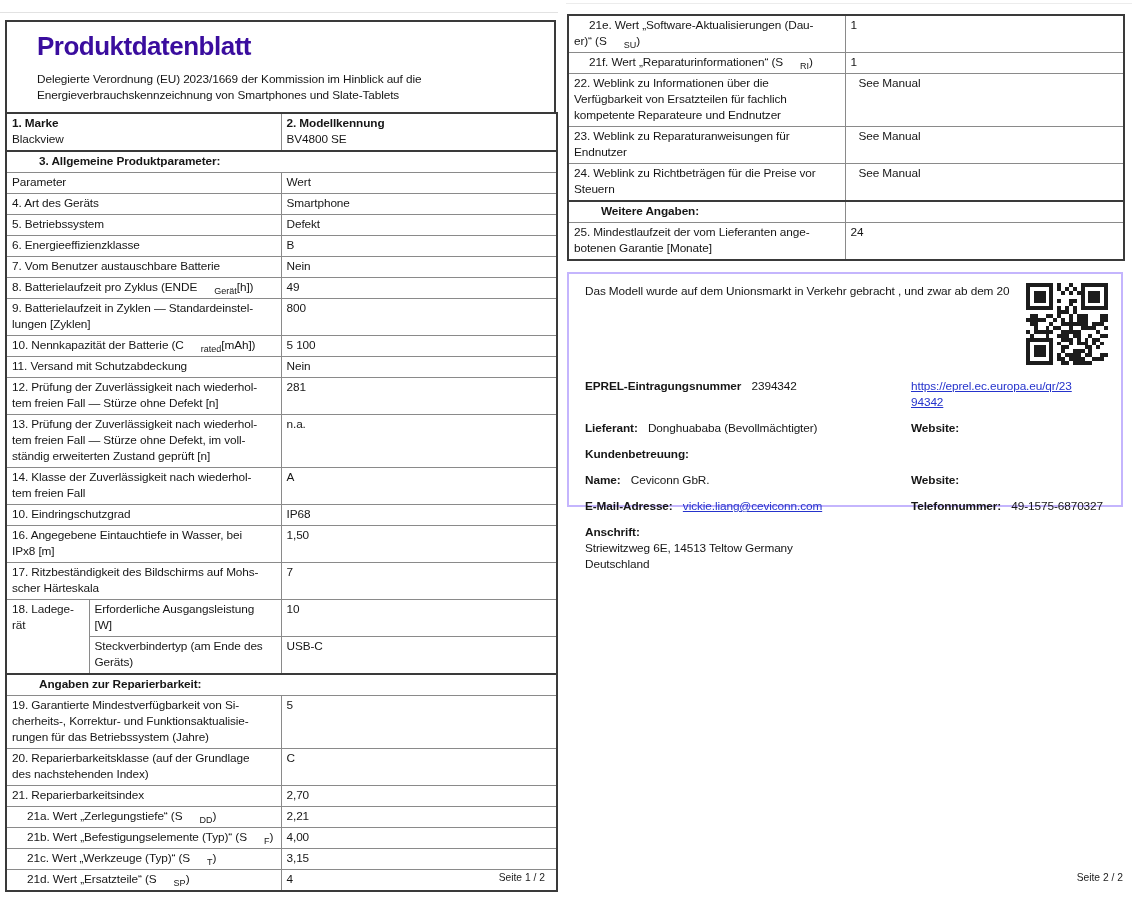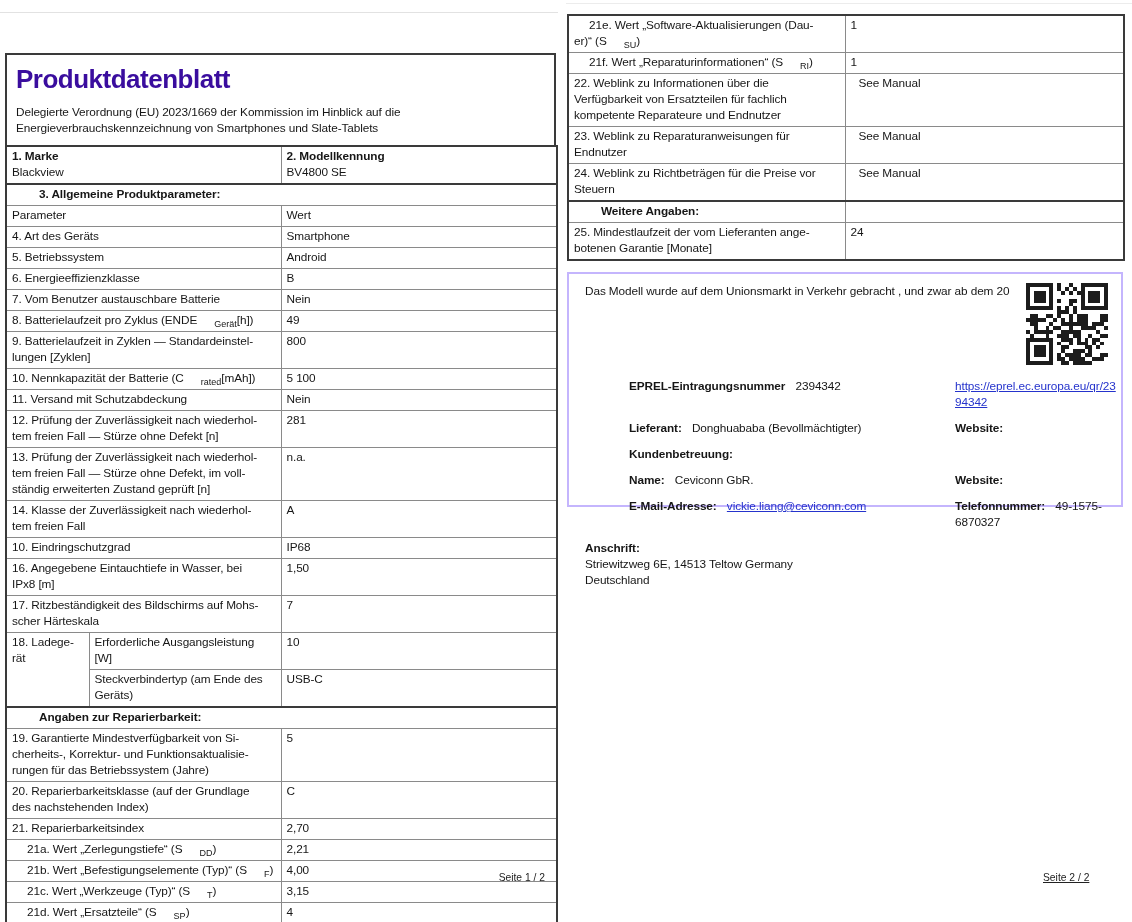--- a/index.html
+++ b/index.html
@@ -9,49 +9,49 @@
     font-size:11.8px;line-height:16px;color:#161616;letter-spacing:-0.1px;
   }
   sub{font-size:9px;line-height:0;letter-spacing:0;padding-left:17px;}
   
   .edge-h1{position:absolute;left:0;top:12px;width:558px;border-top:1px solid #e2e2e2;}
   .edge-h2{position:absolute;left:566px;top:3px;width:566px;border-top:1px solid #ececec;}
 
   .page1{position:absolute;left:5px;top:20px;width:551px;}
   .page2{position:absolute;left:567px;top:14px;width:556px;}
 
-  .title-box{border:2px solid #3a3a3a;border-bottom:none;padding:8px 13px 9px 9px;margin-top:33px;}
+  .title-box{border:2px solid #3a3a3a;border-bottom:none;padding:8px 13px 9px 30px;}
   .doc-title{margin:0 0 9px 0;font-size:26px;line-height:32px;font-weight:bold;letter-spacing:-0.5px;}
   .subtitle{margin:0;}
 
   table.sheet{border-collapse:collapse;width:100%;table-layout:fixed;border:2px solid #3a3a3a;}
   table.sheet td{border:1px solid #8a8a8a;padding:1px 5px 3px 5px;vertical-align:top;overflow:hidden;}
   tr.brand-row td{border-bottom:2px solid #3a3a3a;border-top:2px solid #3a3a3a;}
   tr.brand-row .cell-label{font-weight:bold;}
   td.sec{font-weight:bold;}
   tr.section-row td{border-top:2px solid #3a3a3a;padding-left:32px;}
   .indent{text-indent:15px;}
   .vindent{text-indent:8px;}
 
   .info-box{position:relative;border:2px solid #c4b5fd;margin-top:11px;height:235px;
     padding:9px 16px;box-sizing:border-box;}
   .market{white-space:nowrap;overflow:hidden;width:446px;}
   .qr{position:absolute;top:9px;right:13px;width:82px;height:82px;background:#fff;}
   .qr svg{width:82px;height:82px;display:block;}
-  .ib-row{display:flex;margin-top:10px;margin-left:44px;}
+  .ib-row{display:flex;margin-top:10px;}
   .ib-row.eprel{margin-top:79px;}
   .ib-l{width:326px;flex:0 0 326px;}
   .ib-r{flex:1;}
   .b{font-weight:bold;}
   .v{margin-left:7px;}
   a.link{color:#2533cc;text-decoration:underline;}
   .addr{margin-top:10px;}
   .footer{position:absolute;top:870px;font-size:10.3px;letter-spacing:0;color:#222;}
   .footer1{left:465px;width:80px;text-align:right;}
-  .footer2{left:1043px;width:80px;text-align:left;text-decoration:underline;}
+  .footer2{left:1043px;width:80px;text-align:right;}
 </style>
 </head>
 <body>
 
 <div class="edge-h1"></div>
 <div class="edge-h2"></div>
 
 <div class="page1">
   <div class="title-box">
     <h1 class="doc-title" style="color: rgb(58, 13, 158);">Produktdatenblatt</h1>
@@ -82,21 +82,21 @@
         <tr>
           <td colspan="2" class="lbl">Parameter</td>
           <td class="val">Wert</td>
         </tr>
         <tr>
           <td colspan="2" class="lbl">4. Art des Geräts</td>
           <td class="val">Smartphone</td>
         </tr>
         <tr>
           <td colspan="2" class="lbl">5. Betriebssystem</td>
-          <td class="val">Android</td>
+          <td class="val">Defekt</td>
         </tr>
         <tr>
           <td colspan="2" class="lbl">6. Energieeffizienzklasse</td>
           <td class="val">B</td>
         </tr>
         <tr>
           <td colspan="2" class="lbl">7. Vom Benutzer austauschbare Batterie</td>
           <td class="val">Nein</td>
         </tr>
         <tr>

